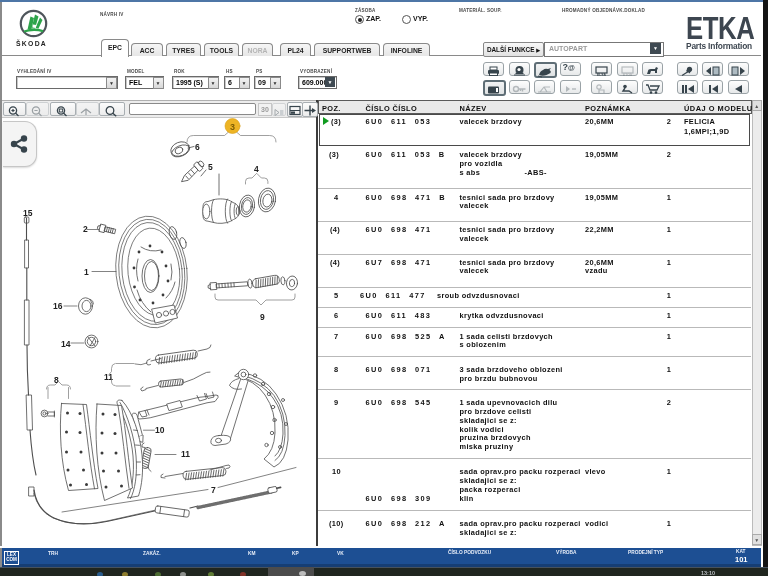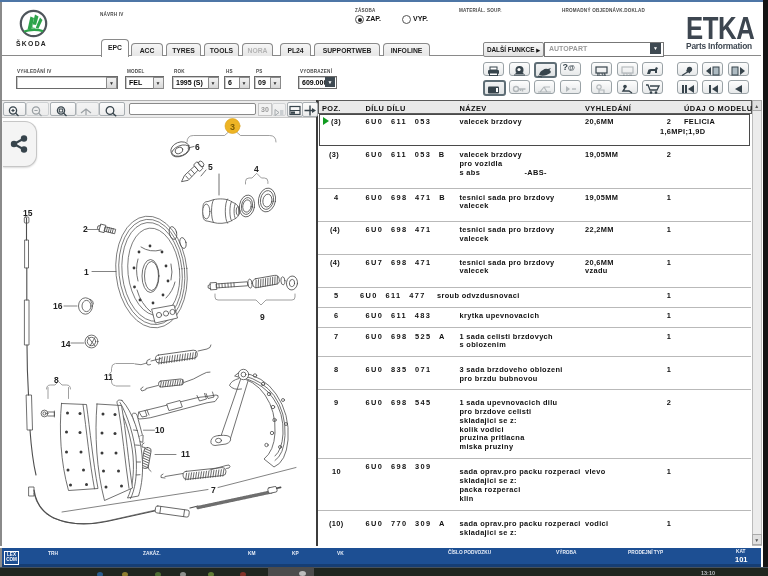--- a/index.html
+++ b/index.html
@@ -521,42 +521,42 @@
 <path d="M190,508 l8,-2" stroke-width="1.2"></path>
 <path d="M198,507.5 L271,492" stroke="#6e6e6e" stroke-width="3.4" stroke-dasharray="1,1"></path>
 <g transform="rotate(-12 273 490)">
       <rect x="268" y="487" width="9" height="5.6" rx="1.6" fill="#fff"></rect>
       <path d="M277,489 h4" stroke-width="1.6"></path>
     </g>
 </svg>
 
 <div class="ab" style="left:318px;top:100px;width:434px;height:13.5px;background:#e9e9e9;border:1px solid #5a5a5a;box-sizing:border-box"></div>
 <div class="cell" style="left:322px;top:103.5px">POZ.</div>
-<div class="cell" style="left:365.5px;top:103.5px;letter-spacing:.4px">DÍLU DÍLU</div>
+<div class="cell" style="left:365.5px;top:103.5px;letter-spacing:.4px">ČÍSLO ČÍSLO</div>
 <div class="cell" style="left:459.5px;top:103.5px;letter-spacing:.4px">NÁZEV</div>
-<div class="cell" style="left:585px;top:103.5px;letter-spacing:.4px">VYHLEDÁNÍ</div>
+<div class="cell" style="left:585px;top:103.5px;letter-spacing:.4px">POZNÁMKA</div>
 <div class="cell" style="left:665px;top:118px">KS</div>
 <div class="cell" style="left:684px;top:103.5px;letter-spacing:.5px">ÚDAJ O MODELU</div>
 
 <div class="ab" style="left:752px;top:100px;width:9.5px;height:446px;background:#ececec;border:1px solid #bbb;box-sizing:border-box"></div>
 <div class="ab" style="left:752px;top:100px;width:9.5px;height:11px;background:#e0e0e0;border:1px solid #aaa;box-sizing:border-box;font-size:5px;color:#555;text-align:center;line-height:10px">▲</div>
 <div class="ab" style="left:752px;top:534px;width:9.5px;height:11px;background:#e0e0e0;border:1px solid #aaa;box-sizing:border-box;font-size:5px;color:#555;text-align:center;line-height:10px">▼</div>
 
 <div class="ab" style="left:318.5px;top:114px;width:431px;height:31.5px;border:1.4px solid #4a4a4a;box-sizing:border-box;background:#fff"></div>
 <svg class="ab" style="left:322px;top:117px" width="8" height="8">
     <path d="M1,0 L7,4 L1,8 Z" fill="#109c20"></path>
   </svg>
 
 <div class="cell" style="left:331px;top:117px">(3)</div>
 <div class="cell num" style="left:365.5px;top:117px">6U0 611 053</div>
 <div class="cell" style="left:459.5px;top:117px">valecek brzdovy</div>
 <div class="cell" style="left:585px;top:117px">20,6MM</div>
 <div class="cell" style="left:663px;top:117px;width:12px;text-align:center">2</div>
 <div class="cell" style="left:684px;top:117px">FELICIA</div>
-<div class="cell" style="left:660px;top:126.5px">1,6MPI;1,9D</div>
+<div class="cell" style="left:684px;top:126.5px">1,6MPI;1,9D</div>
 
 <div class="cell" style="left:329px;top:149.5px">(3)</div>
 <div class="cell num" style="left:365.5px;top:149.5px">6U0 611 053 B</div>
 <div class="cell" style="left:459.5px;top:149.5px">valecek brzdovy</div>
 <div class="cell" style="left:459.5px;top:158.5px">pro vozidla</div>
 <div class="cell" style="left:459.5px;top:167.5px">s abs</div>
 <div class="cell" style="left:524.5px;top:167.5px">-ABS-</div>
 <div class="cell" style="left:585px;top:149.5px">19,05MM</div>
 <div class="cell" style="left:663px;top:149.5px;width:12px;text-align:center">2</div>
 <div class="sep" style="left:318px;top:188.3px;width:433px"></div>
@@ -587,61 +587,61 @@
 <div class="sep" style="left:318px;top:286.6px;width:433px"></div>
 
 <div class="cell" style="left:334px;top:290.5px">5</div>
 <div class="cell num" style="left:360px;top:290.5px">6U0 611 477</div>
 <div class="cell" style="left:437px;top:290.5px">sroub odvzdusnovaci</div>
 <div class="cell" style="left:663px;top:290.5px;width:12px;text-align:center">1</div>
 <div class="sep" style="left:318px;top:306.5px;width:433px"></div>
 
 <div class="cell" style="left:334px;top:311px">6</div>
 <div class="cell num" style="left:365.5px;top:311px">6U0 611 483</div>
-<div class="cell" style="left:459.5px;top:311px">krytka upevnovacich</div>
+<div class="cell" style="left:459.5px;top:311px">krytka odvzdusnovaci</div>
 <div class="cell" style="left:663px;top:311px;width:12px;text-align:center">1</div>
 <div class="sep" style="left:318px;top:326.8px;width:433px"></div>
 
 <div class="cell" style="left:334px;top:331.5px">7</div>
 <div class="cell num" style="left:365.5px;top:331.5px">6U0 698 525 A</div>
 <div class="cell" style="left:459.5px;top:331.5px">1 sada celisti brzdovych</div>
 <div class="cell" style="left:459.5px;top:340px">s oblozenim</div>
 <div class="cell" style="left:663px;top:331.5px;width:12px;text-align:center">1</div>
 <div class="sep" style="left:318px;top:356px;width:433px"></div>
 
 <div class="cell" style="left:334px;top:365px">8</div>
-<div class="cell num" style="left:365.5px;top:365px">6U0 835 071</div>
+<div class="cell num" style="left:365.5px;top:365px">6U0 698 071</div>
 <div class="cell" style="left:459.5px;top:365px">3 sada brzdoveho oblozeni</div>
 <div class="cell" style="left:459.5px;top:374px">pro brzdu bubnovou</div>
 <div class="cell" style="left:663px;top:365px;width:12px;text-align:center">1</div>
 <div class="sep" style="left:318px;top:389px;width:433px"></div>
 
 <div class="cell" style="left:334px;top:397.5px">9</div>
 <div class="cell num" style="left:365.5px;top:397.5px">6U0 698 545</div>
 <div class="cell" style="left:459.5px;top:397.5px">1 sada upevnovacich dilu</div>
 <div class="cell" style="left:459.5px;top:406.5px">pro brzdove celisti</div>
 <div class="cell" style="left:459.5px;top:415.5px">skladajici se z:</div>
 <div class="cell" style="left:459.5px;top:424.5px">kolik vodici</div>
-<div class="cell" style="left:459.5px;top:433px">pruzina pritlacna</div>
+<div class="cell" style="left:459.5px;top:433px">pruzina brzdovych</div>
 <div class="cell" style="left:459.5px;top:442px">miska pruziny</div>
 <div class="cell" style="left:663px;top:397.5px;width:12px;text-align:center">2</div>
 <div class="sep" style="left:318px;top:458.2px;width:433px"></div>
 
 <div class="cell" style="left:332px;top:466.5px">10</div>
-<div class="cell num" style="left:365.5px;top:462px">6U0 698 309</div>
+<div class="cell num" style="left:365.5px;top:494px">6U0 698 309</div>
 <div class="cell" style="left:459.5px;top:466.5px">sada oprav.pro packu rozperaci</div>
 <div class="cell" style="left:585px;top:466.5px">vlevo</div>
 <div class="cell" style="left:459.5px;top:475.5px">skladajici se z:</div>
 <div class="cell" style="left:459.5px;top:484.5px">packa rozperaci</div>
 <div class="cell" style="left:459.5px;top:493.5px">klin</div>
 <div class="cell" style="left:663px;top:466.5px;width:12px;text-align:center">1</div>
 <div class="sep" style="left:318px;top:509.5px;width:433px"></div>
 
 <div class="cell" style="left:329px;top:518.5px">(10)</div>
-<div class="cell num" style="left:365.5px;top:518.5px">6U0 770 309 A</div>
+<div class="cell num" style="left:365.5px;top:518.5px">6U0 698 212 A</div>
 <div class="cell" style="left:459.5px;top:518.5px">sada oprav.pro packu rozperaci</div>
 <div class="cell" style="left:585px;top:518.5px">vodici</div>
 <div class="cell" style="left:459.5px;top:527.5px">skladajici se z:</div>
 <div class="cell" style="left:663px;top:518.5px;width:12px;text-align:center">1</div>
 
 <div class="ab" style="left:0;top:546px;width:761px;height:2px;background:#fff"></div>
 <div class="ab" style="left:2px;top:548px;width:759px;height:16px;background:#1d4f93"></div>
 <div class="ab" style="left:2px;top:564px;width:759px;height:3px;background:#163e74"></div>
 <div class="ab" style="left:4px;top:550.5px;width:15px;height:14px;border:1px solid #fff;background:#1d4f93;box-sizing:border-box;color:#fff;font-size:4.6px;font-weight:bold;line-height:4.8px;text-align:center;padding-top:1.5px">LEX<br>COM</div>
 <div class="ab" style="left:48px;top:550.5px;font-size:4.8px;color:#e8eef8;font-weight:bold">TRH</div>

